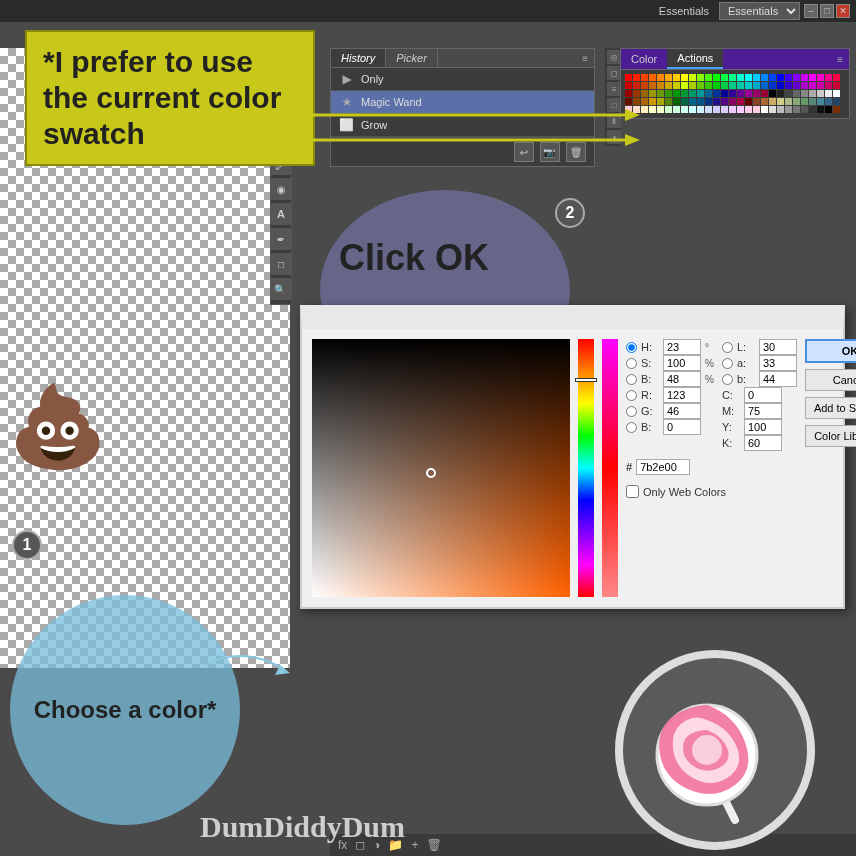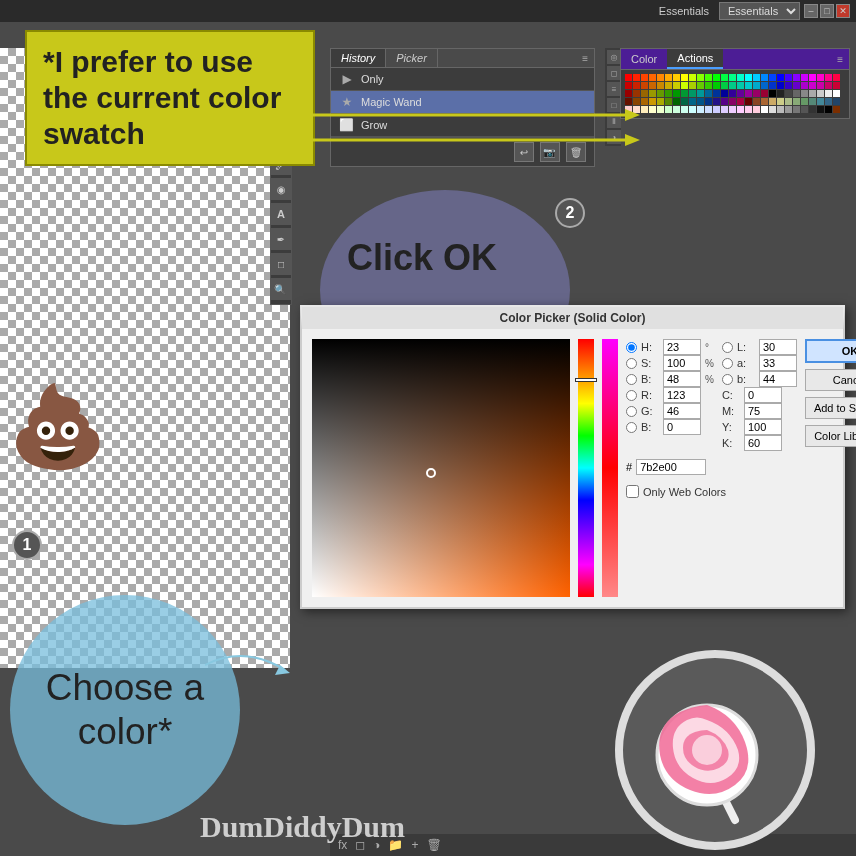--- a/index.html
+++ b/index.html
@@ -222,24 +222,24 @@
       width: 230px;
       height: 230px;
       background: rgba(120, 190, 220, 0.75);
       border-radius: 50%;
       display: flex;
       align-items: center;
       justify-content: center;
       z-index: 12;
     }
     .choose-color-text {
-      font-size: 37px;
-      font-weight: normal;
+      font-size: 24px;
+      font-weight: bold;
       color: #222;
-      text-align: center;
+      text-align: right;
       font-family: Arial, sans-serif;
       line-height: 1.2;
     }
 
     
     .color-picker-dialog {
       position: absolute;
       top: 305px; left: 300px;
       width: 545px;
       background: #f0f0f0;
@@ -393,21 +393,21 @@
 
     
     .hex-row {
       display: flex;
       align-items: center;
       gap: 4px;
       font-size: 11px;
       margin-top: 4px;
     }
     .hex-input {
-      width: 70px;
+      width: 54px;
       border: 1px solid #aaa;
       padding: 1px 3px;
       font-size: 11px;
       background: white;
     }
 
     
     .web-colors-row {
       display: flex;
       align-items: center;
@@ -714,21 +714,21 @@
   <line x1="0" y1="10" x2="330" y2="10" stroke="#c8c81a" stroke-width="3"></line>
   <polygon points="330,4 345,10 330,16" fill="#c8c81a"></polygon>
 </svg>
 <svg style="position:absolute;top:130px;left:295px;z-index:15;pointer-events:none;" width="360" height="20">
   <line x1="0" y1="10" x2="330" y2="10" stroke="#c8c81a" stroke-width="3"></line>
   <polygon points="330,4 345,10 330,16" fill="#c8c81a"></polygon>
 </svg>
 
 <div class="click-ok-circle">
 </div>
-<div style="position:absolute;top:237px;left:347px;font-size:36px;font-weight:bold;color:#222;z-index:20;pointer-events:none;">Click OK</div>
+<div style="position:absolute;top:237px;left:339px;font-size:36px;font-weight:bold;color:#222;z-index:20;pointer-events:none;">Click OK</div>
 
 <svg style="position:absolute;top:280px;left:510px;z-index:20;pointer-events:none;" width="240" height="80">
   <path d="M 10,70 Q 100,10 230,35" stroke="#c8c81a" stroke-width="3" fill="none"></path>
   <polygon points="225,28 237,38 222,42" fill="#c8c81a"></polygon>
 </svg>
 
 <div style="position:absolute;top:380px;left:8px;font-size:80px;z-index:6;">💩</div>
 
 <div class="badge-1">1</div>
 
@@ -737,23 +737,20 @@
 <div class="choose-color-circle">
   <div class="choose-color-text">Choose a color*</div>
 </div>
 
 <svg style="position:absolute;top:645px;left:205px;z-index:20;pointer-events:none;" width="100" height="50">
   <path d="M 0,20 Q 40,0 80,25" stroke="#88c8e0" stroke-width="2" fill="none"></path>
   <polygon points="75,20 85,28 70,30" fill="#88c8e0"></polygon>
 </svg>
 
 <div class="color-picker-dialog">
-  <div class="dialog-titlebar">
-    <span>Color Picker (Solid Color)</span>
-  </div>
   <div class="dialog-body">
 
     <div class="color-spectrum">
       <div class="spectrum-main">
         <div class="spectrum-cursor"></div>
       </div>
     </div>
 
     <div class="hue-slider-container">
       <div class="hue-slider">

